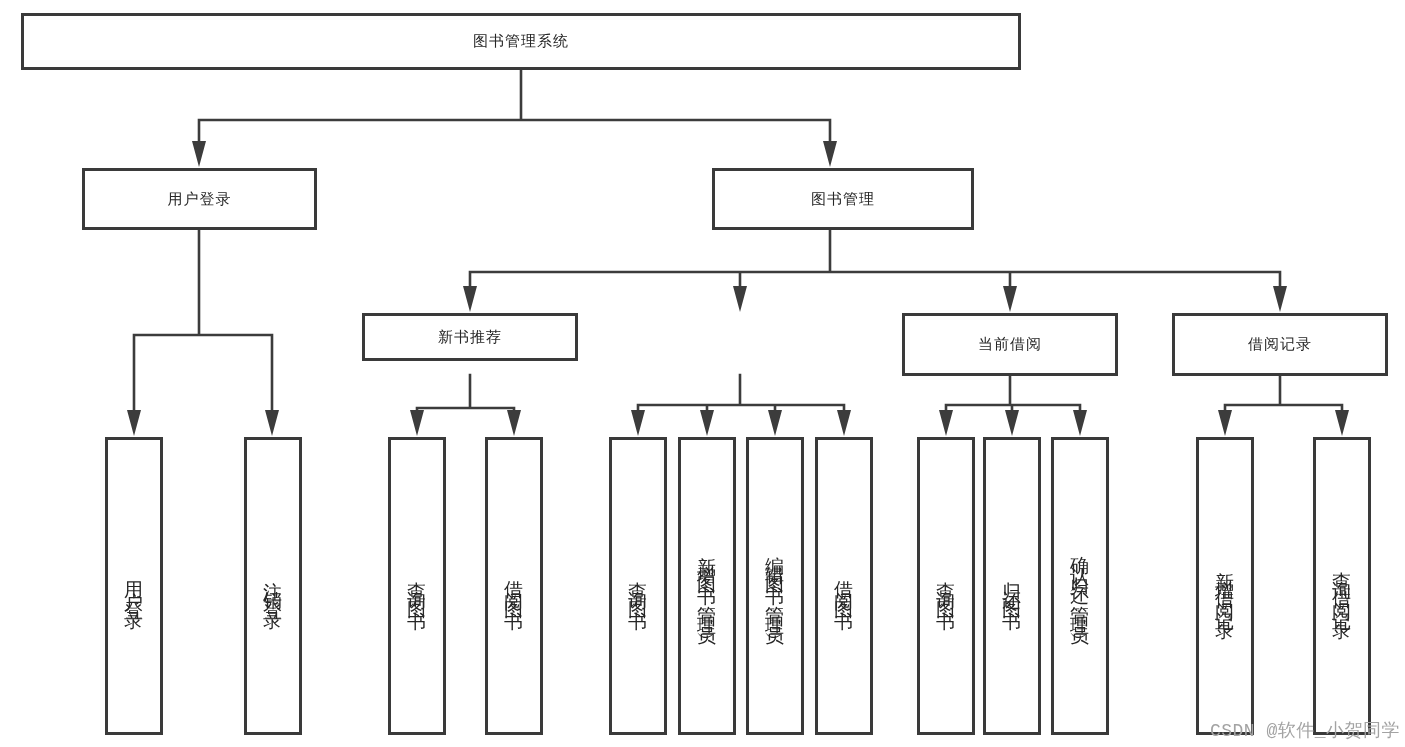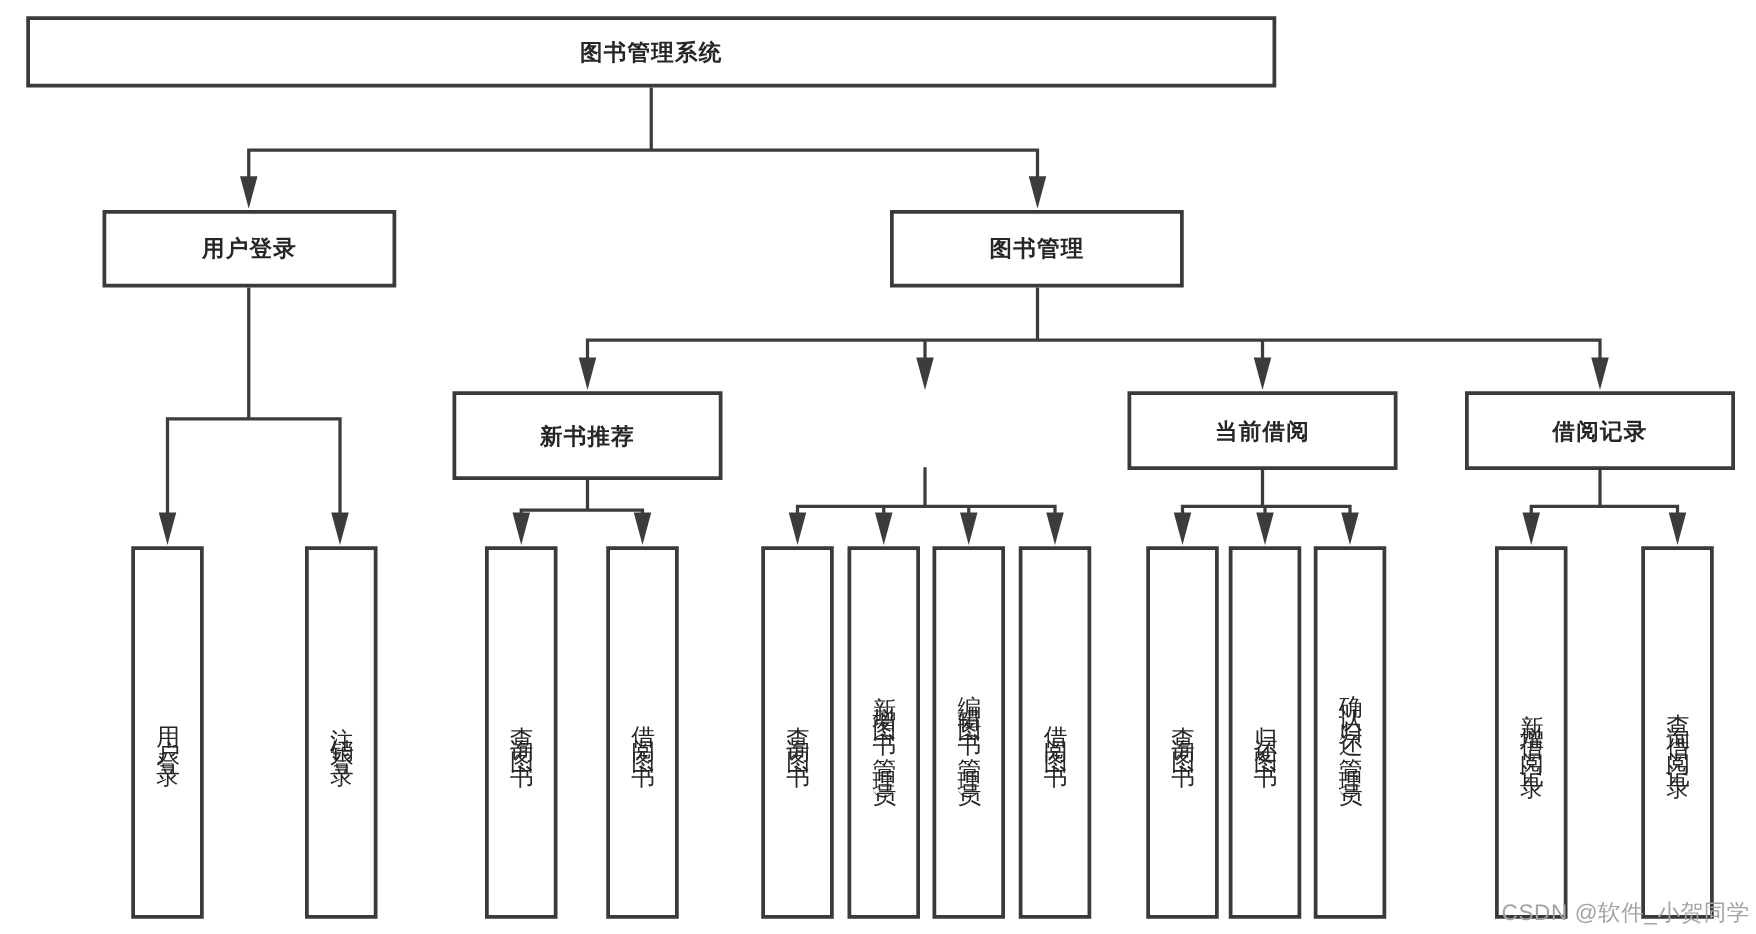--- a/index.html
+++ b/index.html
@@ -26,22 +26,22 @@
     box-sizing: border-box;
     background: #ffffff;
     border: 3px solid #3a3a3a;
     display: flex;
     align-items: center;
     justify-content: center;
     color: #262626;
     z-index: 2;
   }
   .hbox span {
-    font-size: 18px;
-    font-weight: 700;
+    font-size: 15px;
+    font-weight: 400;
     letter-spacing: 1px;
     white-space: nowrap;
   }
   .vbox {
     top: 437px;
     width: 58px;
     height: 298px;
   }
   .vbox span {
     writing-mode: vertical-rl;
@@ -54,20 +54,21 @@
   }
   .watermark {
     position: absolute;
     right: 5px;
     bottom: 5px;
     font-size: 18px;
     color: #a3a3a3;
     letter-spacing: 0.5px;
     z-index: 5;
     white-space: nowrap;
+    font-family: Liberation Mono, monospace;
   }
 </style>
 </head>
 <body>
 
 <div class="canvas">
 
   <svg class="connectors" width="1405" height="747" viewBox="0 0 1405 747" aria-hidden="true">
 
     <path d="M521 68 V120 M199 141 V120 H830 V141
@@ -90,25 +91,25 @@
              M1335 410 H1349 L1342 436 Z" fill="#3c3c3c" stroke="none"></path>
   </svg>
 
   <div class="node hbox" style="left:21px; top:13px; width:1000px; height:57px;">
     <span>图书管理系统</span>
   </div>
 
   <div class="node hbox" style="left:82px; top:168px; width:235px; height:62px;">
     <span>用户登录</span>
   </div>
-  <div class="node hbox" style="left:712px; top:168px; width:235px; height:62px;">
+  <div class="node hbox" style="left:712px; top:168px; width:262px; height:62px;">
     <span>图书管理</span>
   </div>
 
-  <div class="node hbox" style="left:362px; top:313px; width:216px; height:71px;">
+  <div class="node hbox" style="left:362px; top:313px; width:216px; height:48px;">
     <span>新书推荐</span>
   </div>
   <div class="node hbox" style="left:1172px; top:313px; width:216px; height:63px;">
     <span>借阅记录</span>
   </div>
   <div class="node hbox" style="left:902px; top:313px; width:216px; height:63px;">
     <span>当前借阅</span>
   </div>
 
   <div class="node vbox" style="left:105px;">

